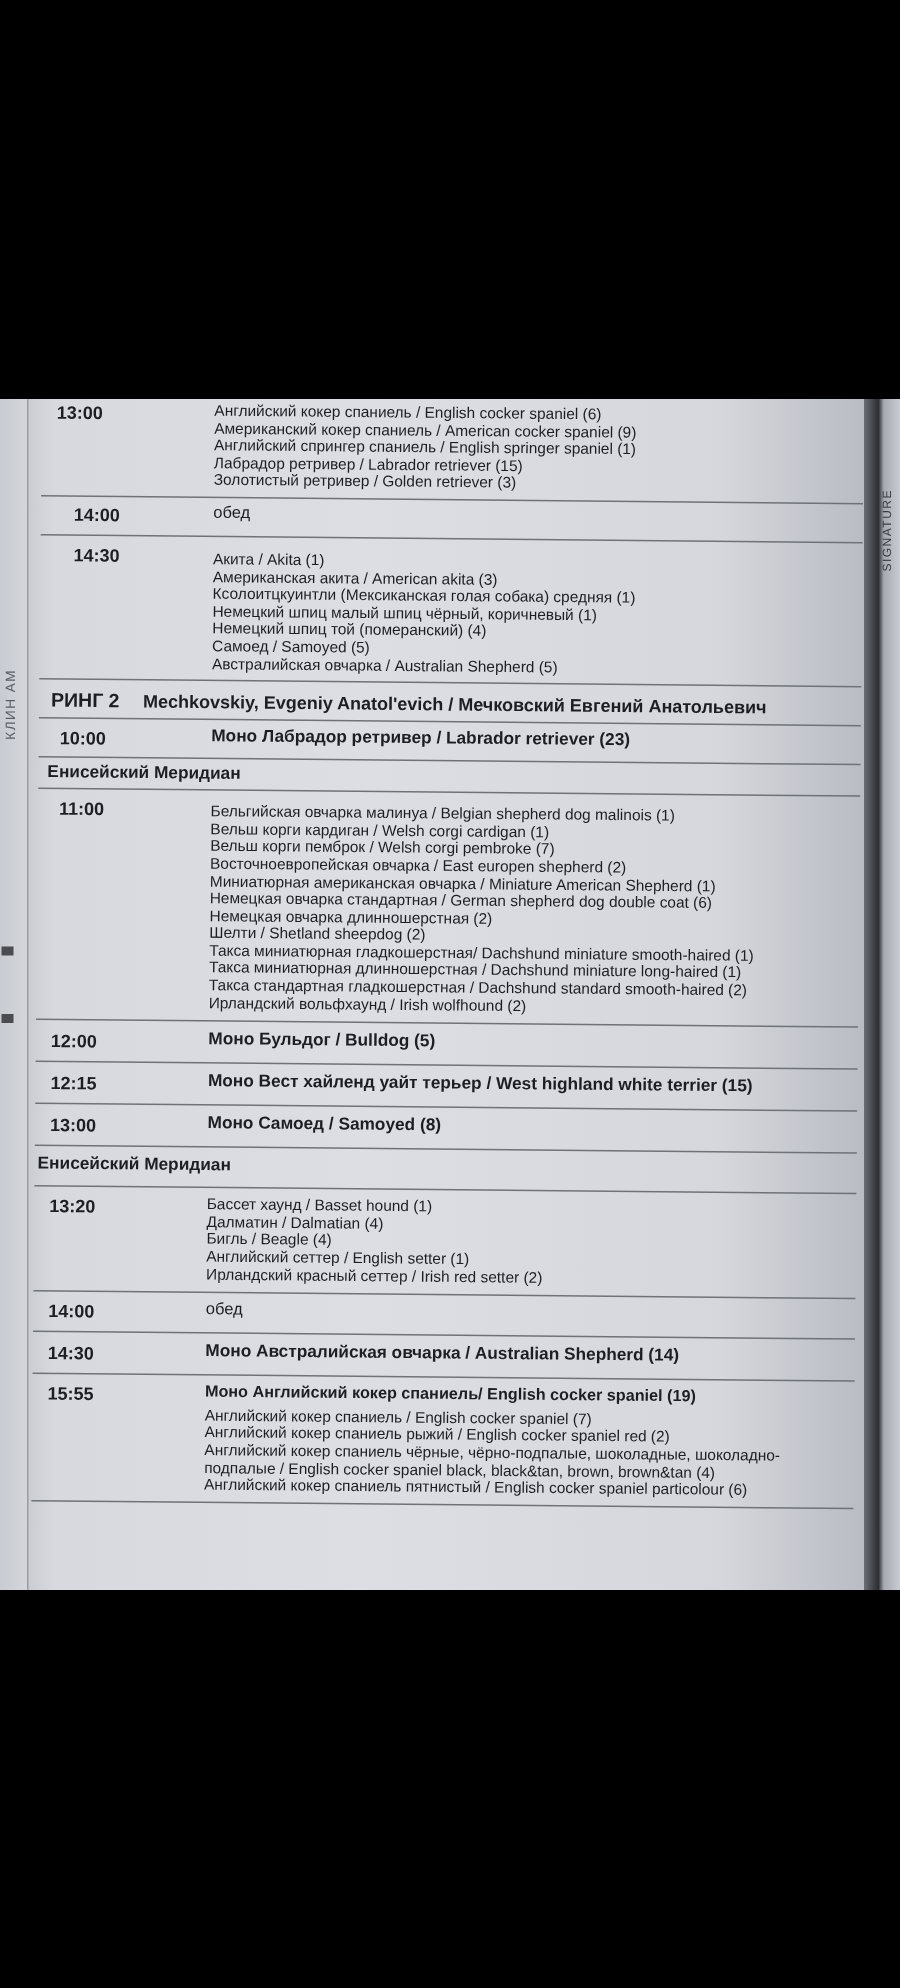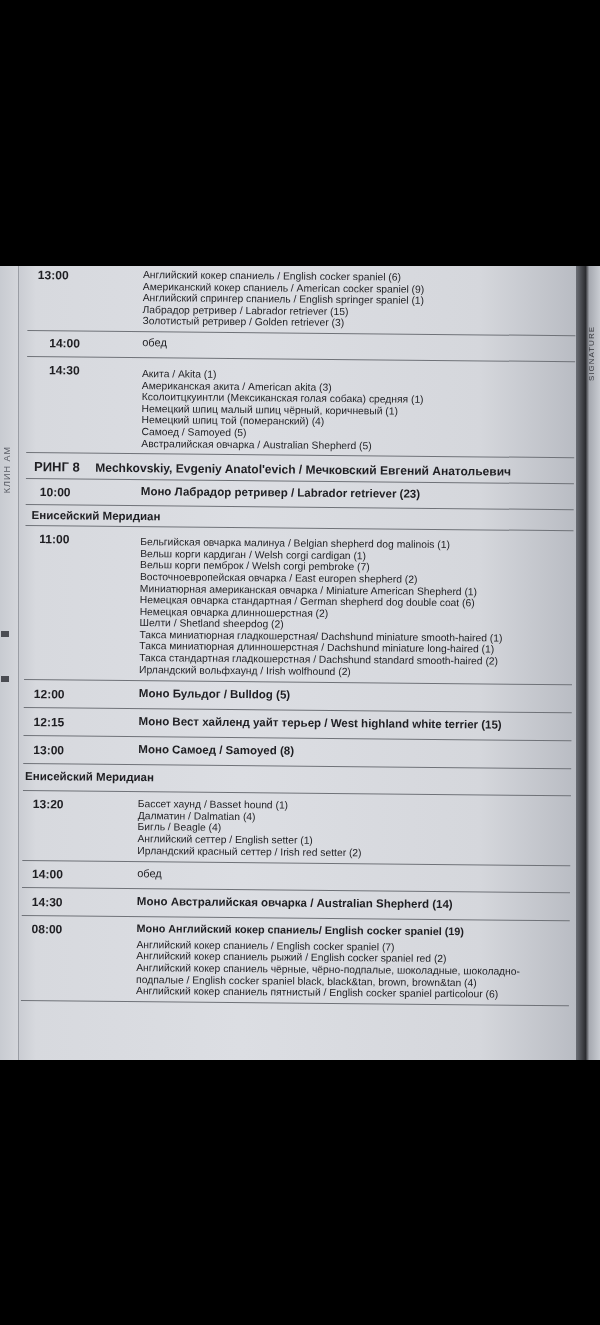--- a/index.html
+++ b/index.html
@@ -67,21 +67,21 @@
         <div>Американская акита / American akita (3)</div>
         <div>Ксолоитцкуинтли (Мексиканская голая собака) средняя (1)</div>
         <div>Немецкий шпиц малый шпиц чёрный, коричневый (1)</div>
         <div>Немецкий шпиц той (померанский) (4)</div>
         <div>Самоед / Samoyed (5)</div>
         <div>Австралийская овчарка / Australian Shepherd (5)</div>
       </div>
     </div>
 
     <div class="ring">
-      <span class="rn">РИНГ 8</span>
+      <span class="rn">РИНГ 2</span>
       <span class="judge">Mechkovskiy, Evgeniy Anatol'evich / Мечковский Евгений Анатольевич</span>
     </div>
     <div class="row" style="padding:6px 0 5px">
       <div class="time" style="padding-left:14px;width:101px">10:00</div>
       <div class="items mono">Моно Лабрадор ретривер / Labrador retriever (23)</div>
     </div>
     <div class="section">Енисейский Меридиан</div>
 
     <div class="row" style="padding:6px 0 5px">
       <div class="time" style="padding-left:14px;width:101px">11:00</div>
@@ -128,21 +128,21 @@
     <div class="row" style="padding:6px 0 6px">
       <div class="time">14:00</div>
       <div class="items single">обед</div>
     </div>
     <div class="row" style="padding:7px 0 6px">
       <div class="time">14:30</div>
       <div class="items mono">Моно Австралийская овчарка / Australian Shepherd (14)</div>
     </div>
 
     <div class="row" style="padding:6px 0 4px">
-      <div class="time">08:00</div>
+      <div class="time">15:55</div>
       <div class="items">
         <div class="mono" style="font-size:10.8px;margin-bottom:4px">Моно Английский кокер спаниель/ English cocker spaniel (19)</div>
         <div>Английский кокер спаниель / English cocker spaniel (7)</div>
         <div>Английский кокер спаниель рыжий / English cocker spaniel red (2)</div>
         <div class="wrap" style="width:430px">Английский кокер спаниель чёрные, чёрно-подпалые, шоколадные, шоколадно-подпалые / English cocker spaniel black, black&amp;tan, brown, brown&amp;tan (4)</div>
         <div>Английский кокер спаниель пятнистый / English cocker spaniel particolour (6)</div>
       </div>
     </div>
   </div>
 </div>

